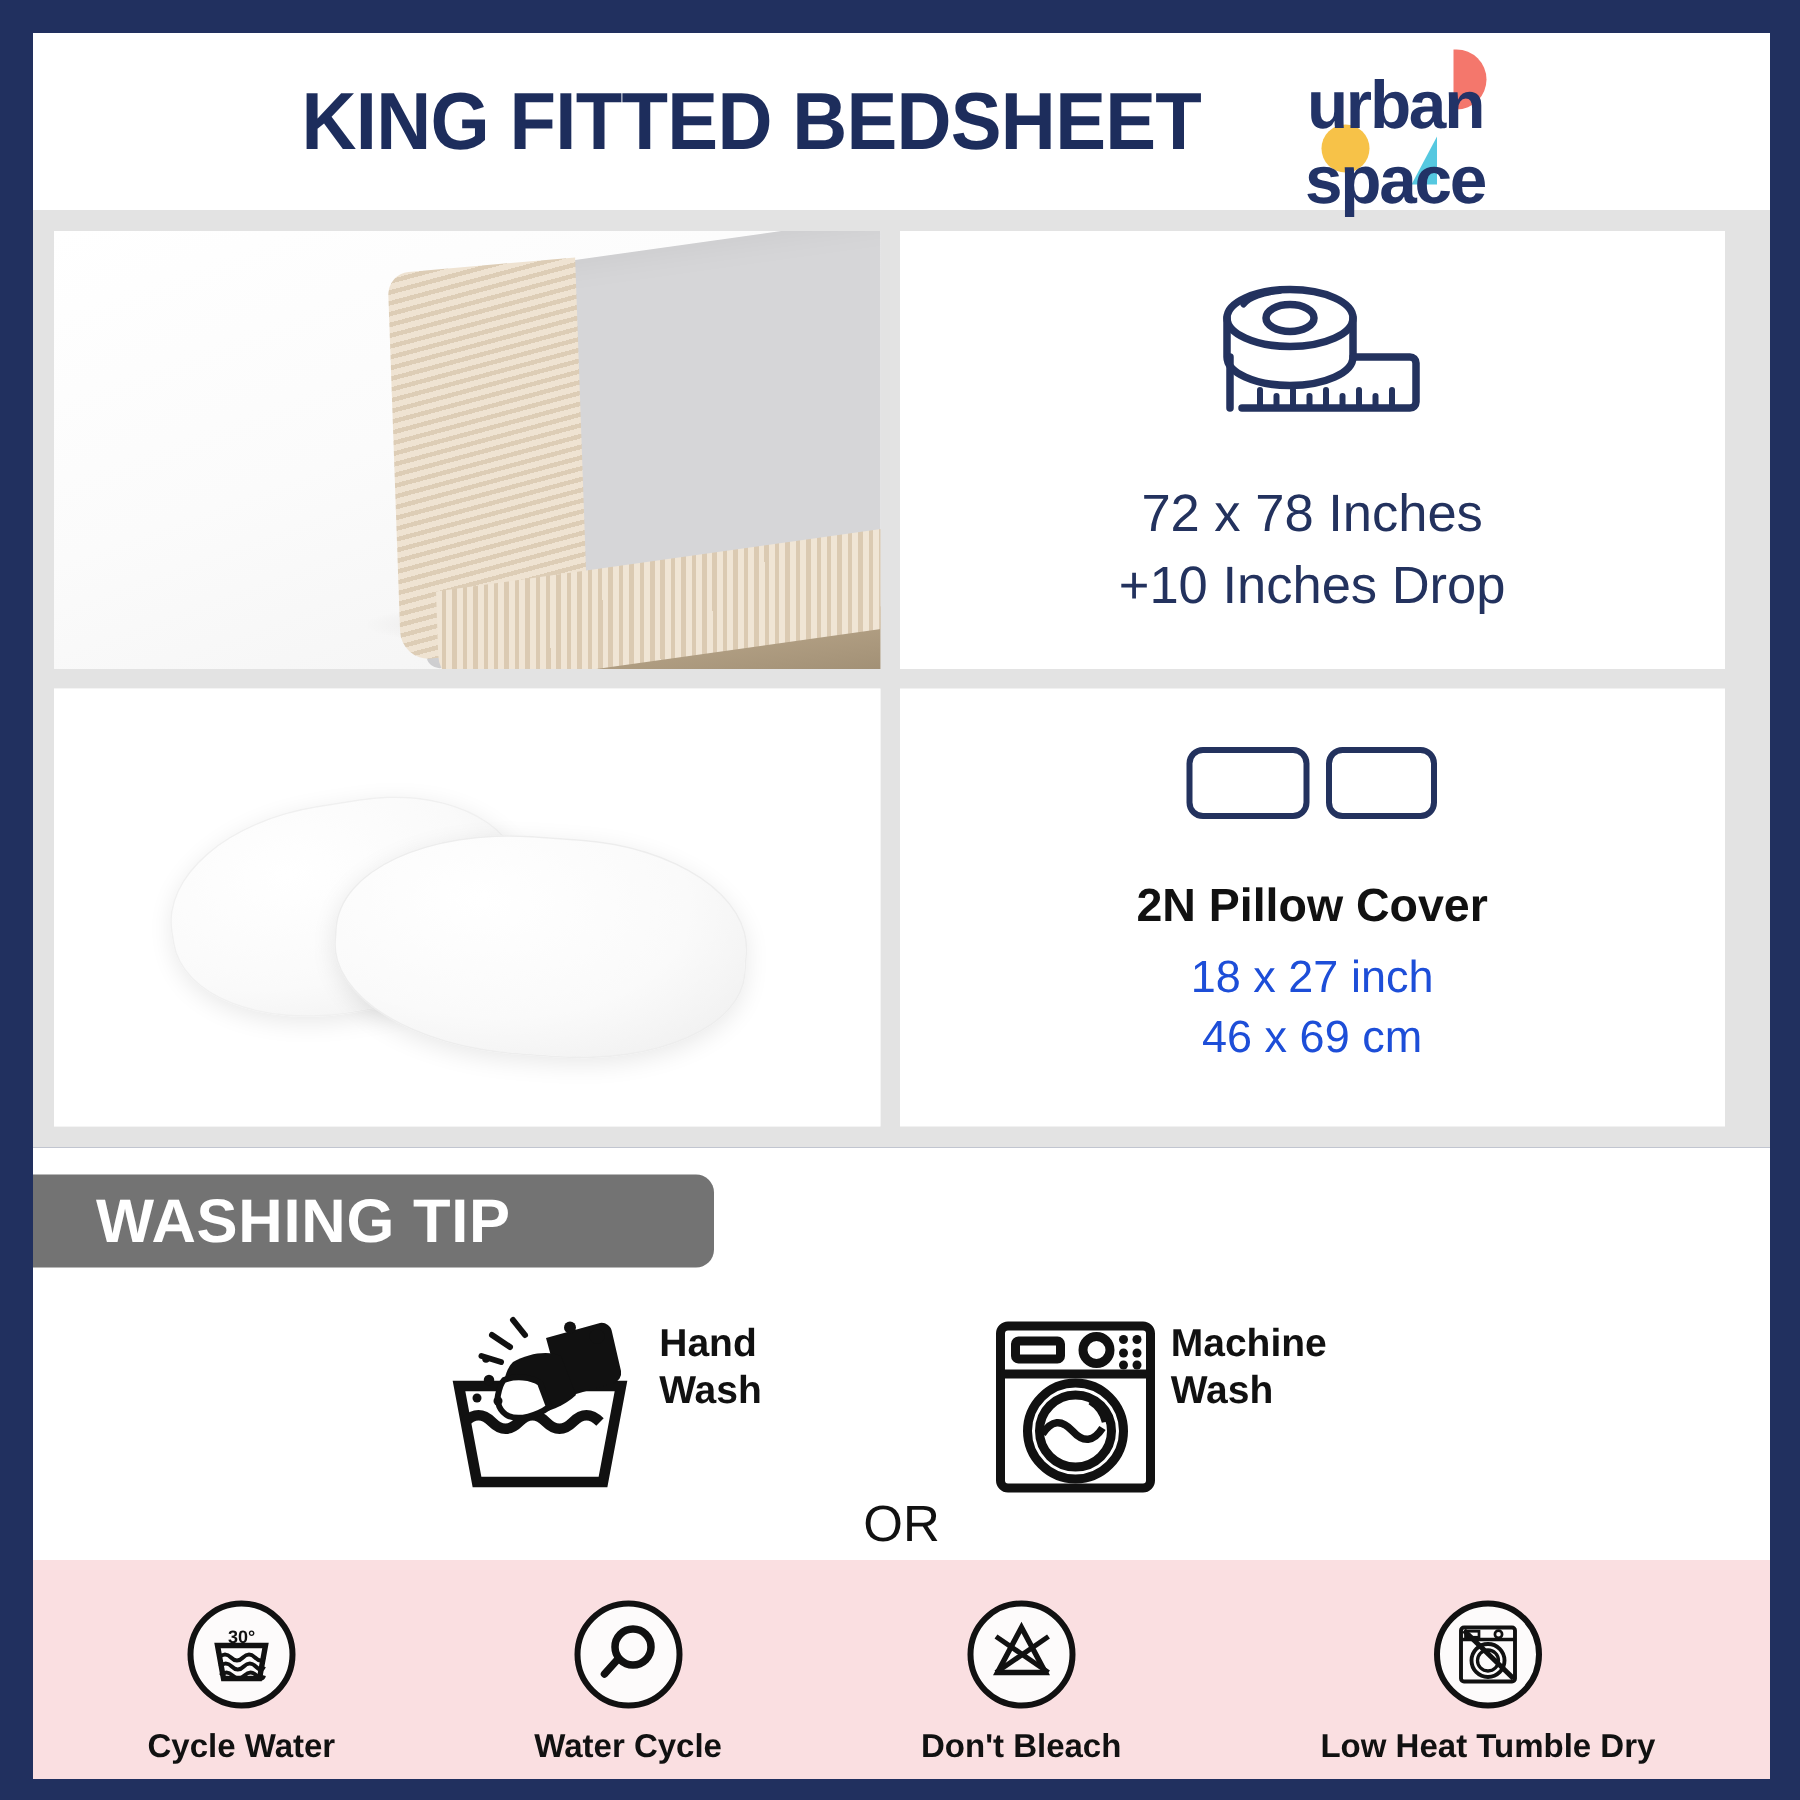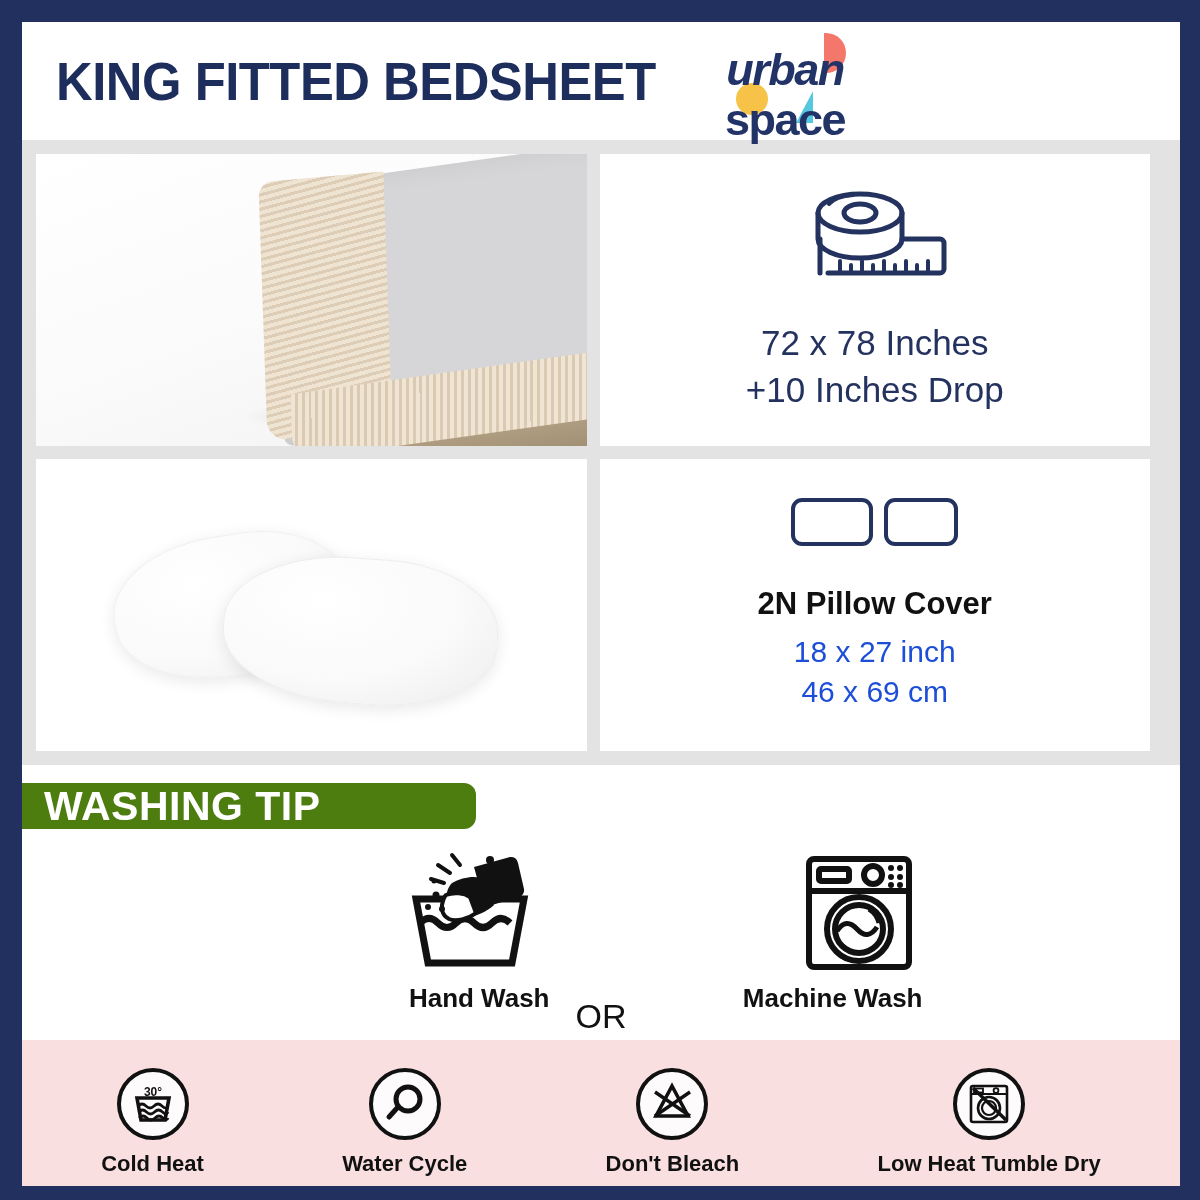--- a/index.html
+++ b/index.html
@@ -22,21 +22,21 @@
     flex-direction: column;
   }
 
   
   .header {
     background: #ffffff;
     height: 118px;
     flex: 0 0 118px;
     display: flex;
     align-items: center;
-    justify-content: flex-start;
+    justify-content: center;
     padding: 0 14px 0 34px;
   }
   .title {
     font-size: 54px;
     font-weight: bold;
     color: #1d2d5c;
     letter-spacing: -0.5px;
     transform: scaleX(0.94);
     transform-origin: left center;
     white-space: nowrap;
@@ -52,21 +52,21 @@
   .logo-word {
     position: absolute;
     left: 0;
     width: 182px;
     font-weight: bold;
     color: #223367;
     letter-spacing: -1.5px;
     text-align: center;
     line-height: 1;
   }
-  .logo-urban { top: 20px; font-size: 45px; font-style: italic; }
+  .logo-urban { top: 20px; font-size: 45px; }
   .logo-space { top: 70px; font-size: 45px; }
   .logo-shape { position: absolute; }
   .shape-coral {
     width: 22px; height: 40px;
     background: #f4776c;
     border-radius: 0 22px 22px 0;
     top: 6px; left: 130px;
     z-index: 0;
   }
   .shape-yellow {
@@ -231,47 +231,46 @@
 
   
   .wash-area {
     background: #ffffff;
     flex: 1 1 auto;
     position: relative;
     display: flex;
     flex-direction: column;
   }
   .wash-banner {
-    background: #4d7c0f;
-    height: 46px;
+    background: #737373;
+    height: 62px;
     width: 454px;
     margin-top: 18px;
     border-radius: 0 12px 12px 0;
     display: flex;
     align-items: center;
-    padding-left: 22px;
+    padding-left: 42px;
   }
   .wash-banner-text {
     color: #ffffff;
     font-weight: bold;
     font-size: 41px;
     letter-spacing: 0.5px;
   }
   .wash-row {
     flex: 1 1 auto;
     display: flex;
     align-items: center;
     justify-content: center;
     gap: 26px;
     padding: 0 40px 4px 40px;
   }
   .wash-item {
     display: flex;
-    flex-direction: column;
-    align-items: flex-end;
+    align-items: flex-start;
     width: 270px;
   }
   .wash-label {
     font-size: 26px;
     font-weight: bold;
     color: #111111;
     margin-top: 4px;
   }
   .or-text {
     font-size: 34px;
@@ -441,21 +440,21 @@
       <div>
         <svg width="76" height="76" viewBox="0 0 76 76" fill="none" stroke="#111" stroke-width="4">
           <circle cx="38" cy="38" r="34" fill="#fdfbfb"></circle>
           <path d="M22 32 h32 l-4 22 h-24 z" stroke-width="3.6"></path>
           <path d="M23 40 q4 -4 8 0 t8 0 t8 0 t6 0" stroke-width="2.6"></path>
           <path d="M23.5 46 q4 -4 8 0 t8 0 t8 0 t5.5 0" stroke-width="2.6"></path>
           <path d="M24 52 q4 -4 8 0 t8 0 t8 0 t5 0" stroke-width="2.6"></path>
           <text x="38" y="30" font-family="Liberation Sans, sans-serif" font-size="12" font-weight="bold" fill="#111" stroke="none" text-anchor="middle">30°</text>
         </svg>
       </div>
-      <div class="care-label">Cold Heat</div>
+      <div class="care-label">Cycle Water</div>
     </div>
 
     <div class="care-item">
       <div>
         <svg width="76" height="76" viewBox="0 0 76 76" fill="none" stroke="#111" stroke-width="4">
           <circle cx="38" cy="38" r="34" fill="#fdfbfb"></circle>
           <circle cx="41" cy="33" r="12" stroke-width="5"></circle>
           <path d="M31 41 L22 51" stroke-width="5" stroke-linecap="round"></path>
         </svg>
       </div>

